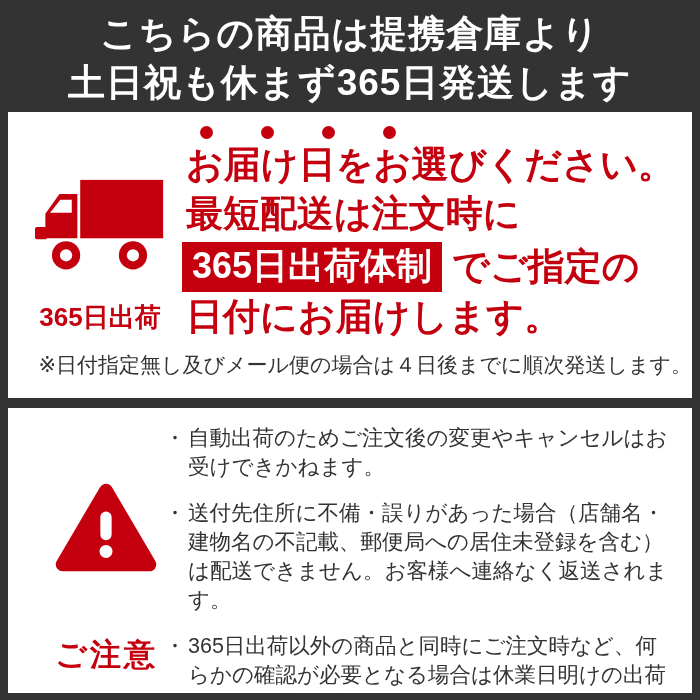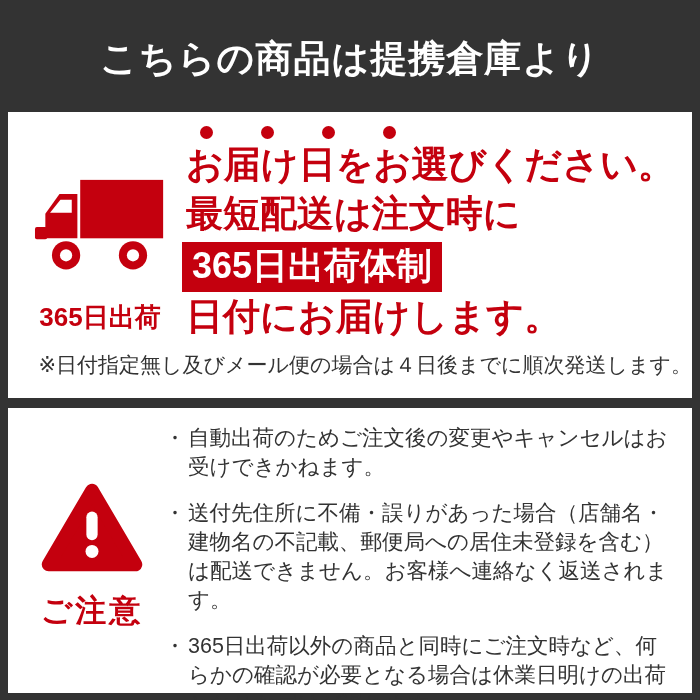--- a/index.html
+++ b/index.html
@@ -79,22 +79,23 @@
   .ship-note{
     text-align:right;
     color:var(--text);
     font-size:21px;
     margin-top:10px;
     white-space:nowrap;
   }
   
   .caution-block{
     width:132px;flex-shrink:0;
-    display:flex;flex-direction:column;align-items:center;
+    display:flex;flex-direction:column;align-items:flex-end;
     padding-top:62px;
+    gap:44px;
   }
   .caution-label{
     color:var(--red);
     font-size:31px;font-weight:bold;
     margin-top:10px;
     letter-spacing:3px;
     white-space:nowrap;
   }
   .bullet-list{
     list-style:none;
@@ -111,20 +112,21 @@
   .bullet-marker{width:24px;flex-shrink:0;}
   .bullet-text{flex:1;}
 </style>
 </head>
 <body>
 
 <div class="page">
 
   <div class="header">
     <div class="hline">こちらの商品は提携倉庫より</div>
+    <div class="hline">土日祝も休まず365日発送します</div>
   </div>
 
   <div class="panel panel-shipping">
     <div class="ship-main">
       <div class="truck-block">
         <span>
           <svg width="132" height="98" viewBox="0 0 140 104" xmlns="http://www.w3.org/2000/svg">
             <rect x="49" y="2" width="88" height="62" fill="#c4000e"></rect>
             <path d="M12 64 L12 38 L27 17 L46 17 L46 64 Z" fill="#c4000e"></path>
             <path d="M17 37 L28 23 L40 23 L40 37 Z" fill="#ffffff"></path>
@@ -141,20 +143,21 @@
         <div class="dots-row">
           <span class="dot"></span>
           <span class="dot"></span>
           <span class="dot"></span>
           <span class="dot"></span>
         </div>
         <div class="red-line">お届け日をお選びください。</div>
         <div class="red-line">最短配送は注文時に</div>
         <div class="line-badge">
           <span class="badge">365日出荷体制</span>
+          <span class="after-badge">でご指定の</span>
         </div>
         <div class="red-line">日付にお届けします。</div>
       </div>
     </div>
     <div class="ship-note">※日付指定無し及びメール便の場合は４日後までに順次発送します。</div>
   </div>
 
   <div class="panel panel-caution">
     <div class="caution-block">
       <span>

